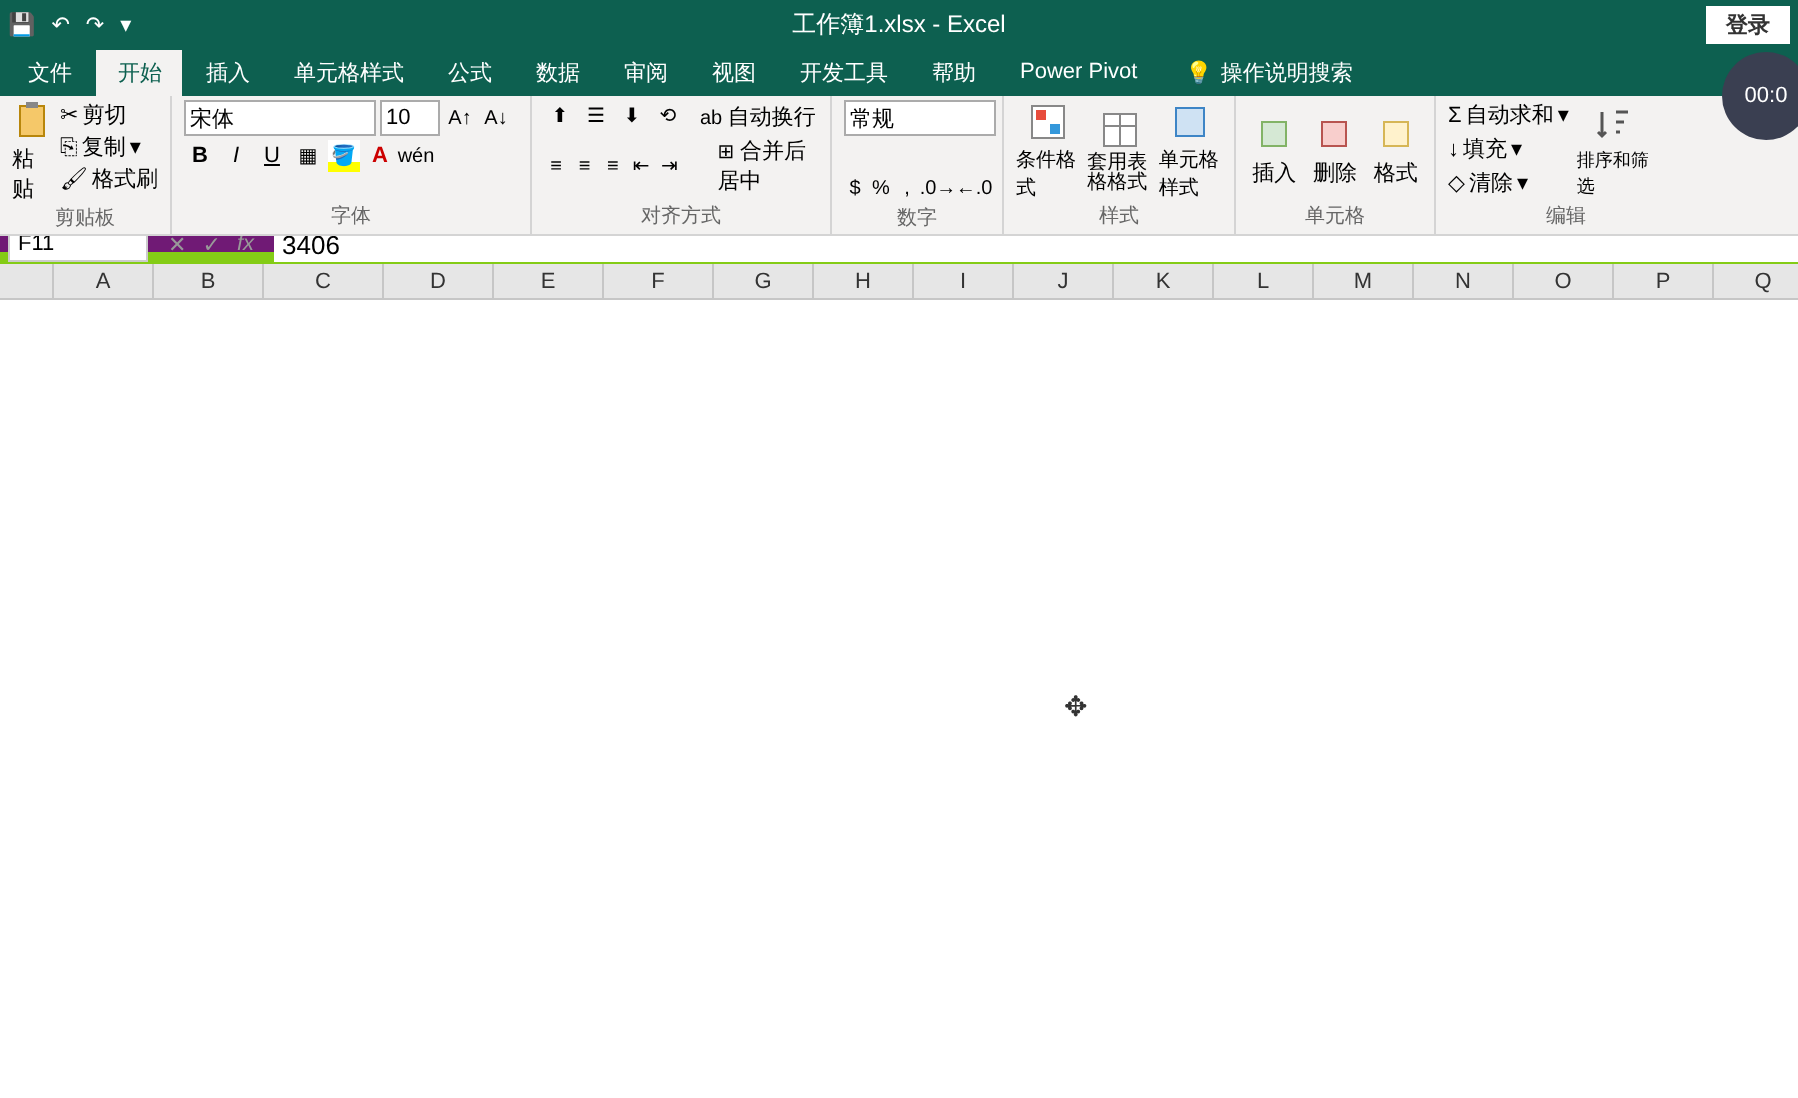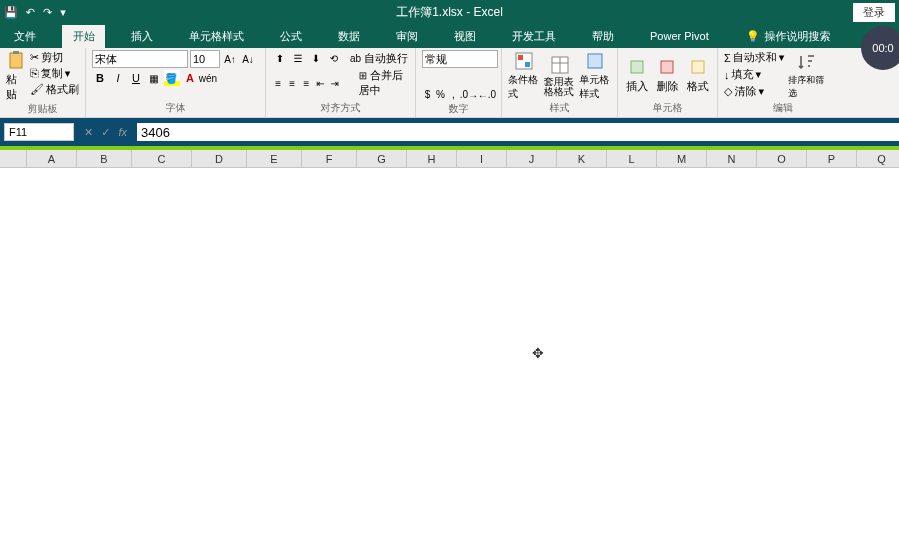--- a/index.html
+++ b/index.html
@@ -1,38 +1,38 @@
 <!DOCTYPE html>
 <html><head>
 <meta charset="utf-8">
 <style>
 * { margin: 0; padding: 0; box-sizing: border-box; font-family: "Microsoft YaHei", Arial, sans-serif; font-size: 11px; }
 body { background: #fff; width: 899px; height: 549px; overflow: hidden; position: relative; }
 .title-bar { background: #0d6050; height: 24px; display: flex; align-items: center; padding: 0 4px; color: #fff; }
 .qat { display: flex; gap: 8px; align-items: center; }
 .qat span { color: #fff; cursor: pointer; }
 .title-center { position: absolute; left: 50%; transform: translateX(-50%); font-size: 12px; }
-.title-right { margin-left: auto; display: flex; gap: 4px; align-items: center; }
+.title-right { margin-left: auto; display: flex; gap: 4px; align-items: center; font-weight: bold; }
 .login-btn { background: #fff; color: #333; padding: 2px 10px; font-size: 11px; cursor: pointer; }
-.ribbon-tabs { background: #0d6050; height: 24px; display: flex; align-items: center; padding-left: 4px; gap: 16px; color: #fff; font-size: 12px; }
+.ribbon-tabs { background: #0d6050; height: 24px; display: flex; align-items: center; padding-left: 4px; gap: 2px; color: #fff; font-size: 12px; }
 .ribbon-tabs .tab { padding: 4px 10px; cursor: pointer; }
 .ribbon-tabs .tab.active { background: #f3f2f1; color: #0d6050; padding-left: 11px; }
 .tell-me { margin-left: 12px; display: flex; align-items: center; gap: 4px; }
 .ribbon { background: #f3f2f1; height: 70px; border-bottom: 1px solid #d4d4d4; display: flex; position: relative; }
 .ribbon-group { border-right: 1px solid #d4d4d4; padding: 2px 6px 0 6px; display: flex; flex-direction: column; justify-content: space-between; }
 .ribbon-group-label { text-align: center; font-size: 10px; color: #666; padding-bottom: 2px; }
 .group-content { display: flex; gap: 4px; flex: 1; }
 .big-btn { display: flex; flex-direction: column; align-items: center; justify-content: center; width: 36px; cursor: pointer; gap: 2px;}
 .big-btn .icon { width: 20px; height: 20px; }
 .small-btns { display: flex; flex-direction: column; gap: 1px; font-size: 10px; }
 .small-btns div { cursor: pointer; white-space: nowrap; display:flex; align-items:center; gap:2px;}
 .font-row { display: flex; gap: 2px; align-items: center; }
 .font-sel { border: 1px solid #ababab; background: #fff; height: 18px; font-size: 11px; padding: 0 2px; }
 .mini-btn { width: 16px; height: 16px; display: inline-flex; align-items: center; justify-content: center; cursor: pointer; font-size: 10px; }
-.name-box-bar { height: 32px; border-bottom: 4px solid #84cc16; display: flex; align-items: center; background: #0c4a6e; }
+.name-box-bar { height: 14px; border-bottom: 6px solid #84cc16; display: flex; align-items: center; background: #701a75; }
 .name-box { width: 70px; border: 1px solid #ccc; height: 18px; margin-left: 4px; padding: 0 4px; font-size: 11px; background:#fff;}
 .fx-btns { display: flex; gap: 8px; margin: 0 10px; color: #999; }
 .formula-input { flex: 1; height: 18px; border: none; padding: 0 4px; font-size: 13px; outline:none;}
 .sheet { display: flex; }
 .hdr-cell { background: #e6e6e6; border-right: 1px solid #c6c6c6; border-bottom: 1px solid #c6c6c6; display: flex; align-items: center; justify-content: center; font-size: 11px; color: #333; }
 .corner { width: 27px; height: 18px; background: #e6e6e6; border-right: 1px solid #c6c6c6; border-bottom: 1px solid #c6c6c6; }
 .col-hdr { height: 18px; }
 .timer { position: absolute; right: -6px; top: 26px; width: 44px; height: 44px; border-radius: 50%; background: #3a3f51; color: #fff; display: flex; align-items: center; justify-content: center; font-size: 11px; z-index: 10;}
 .cursor-cross { position: absolute; left: 532px; top: 345px; font-size: 14px; color: #333; pointer-events: none; }
 svg { display: block; }

